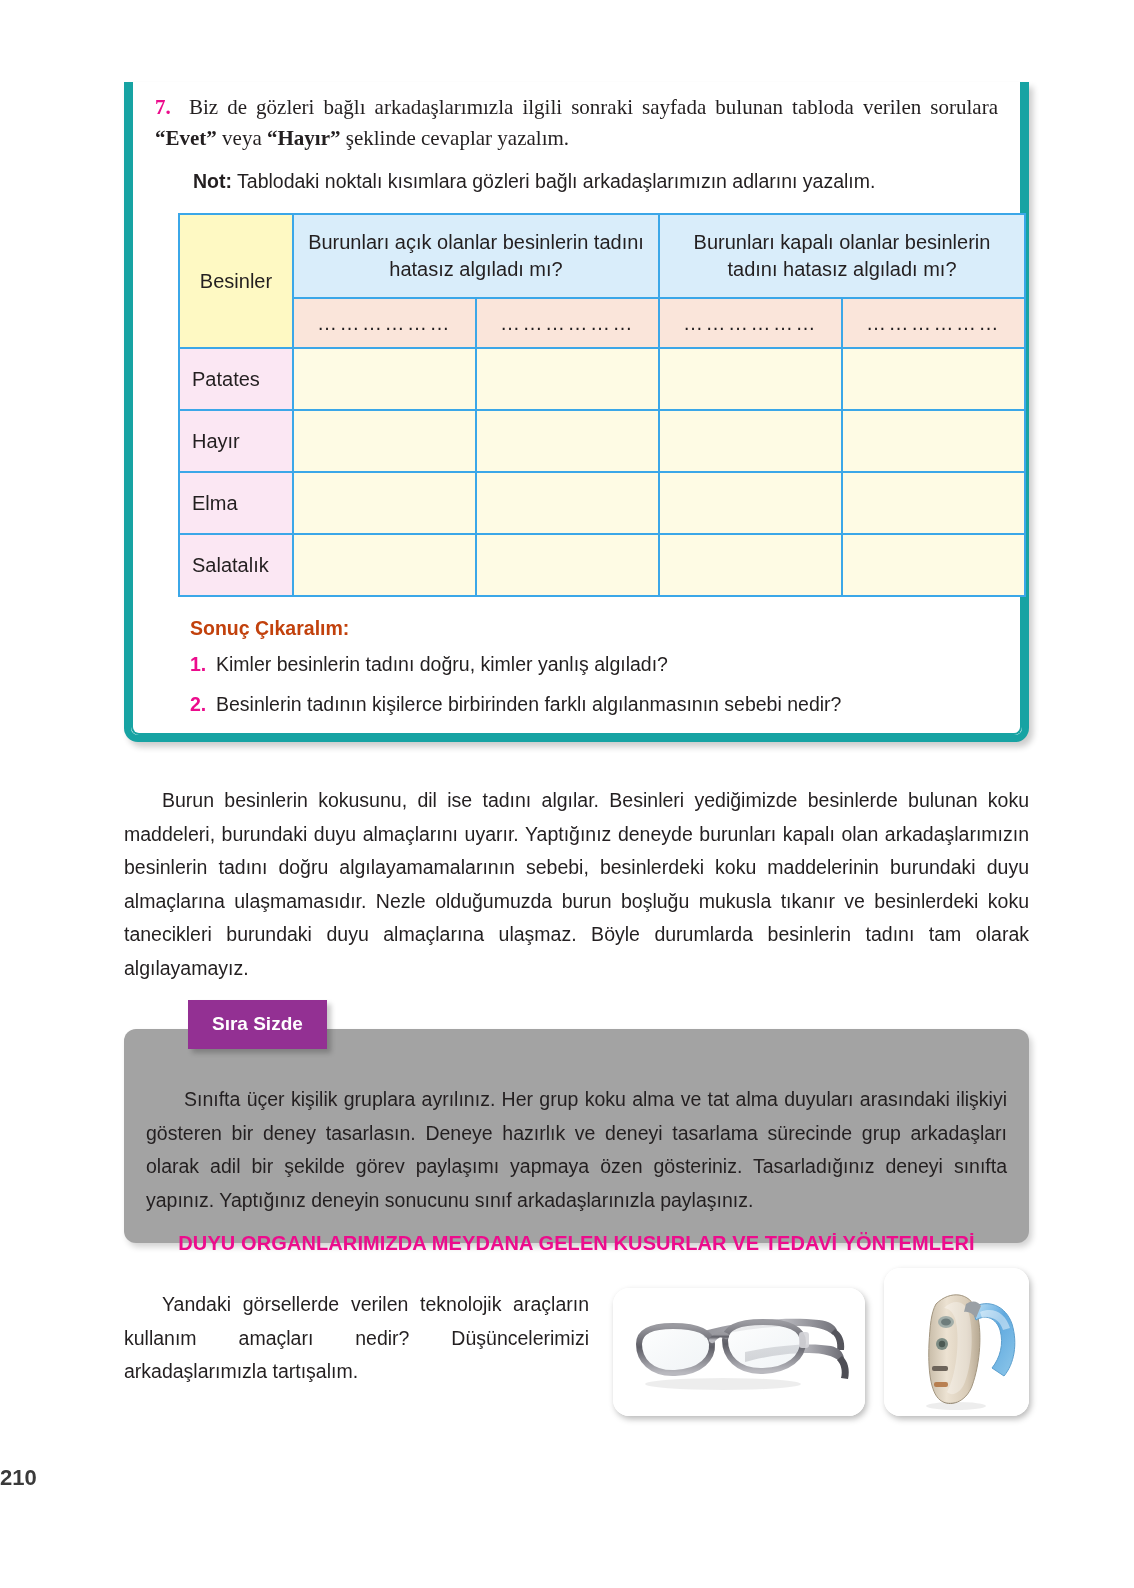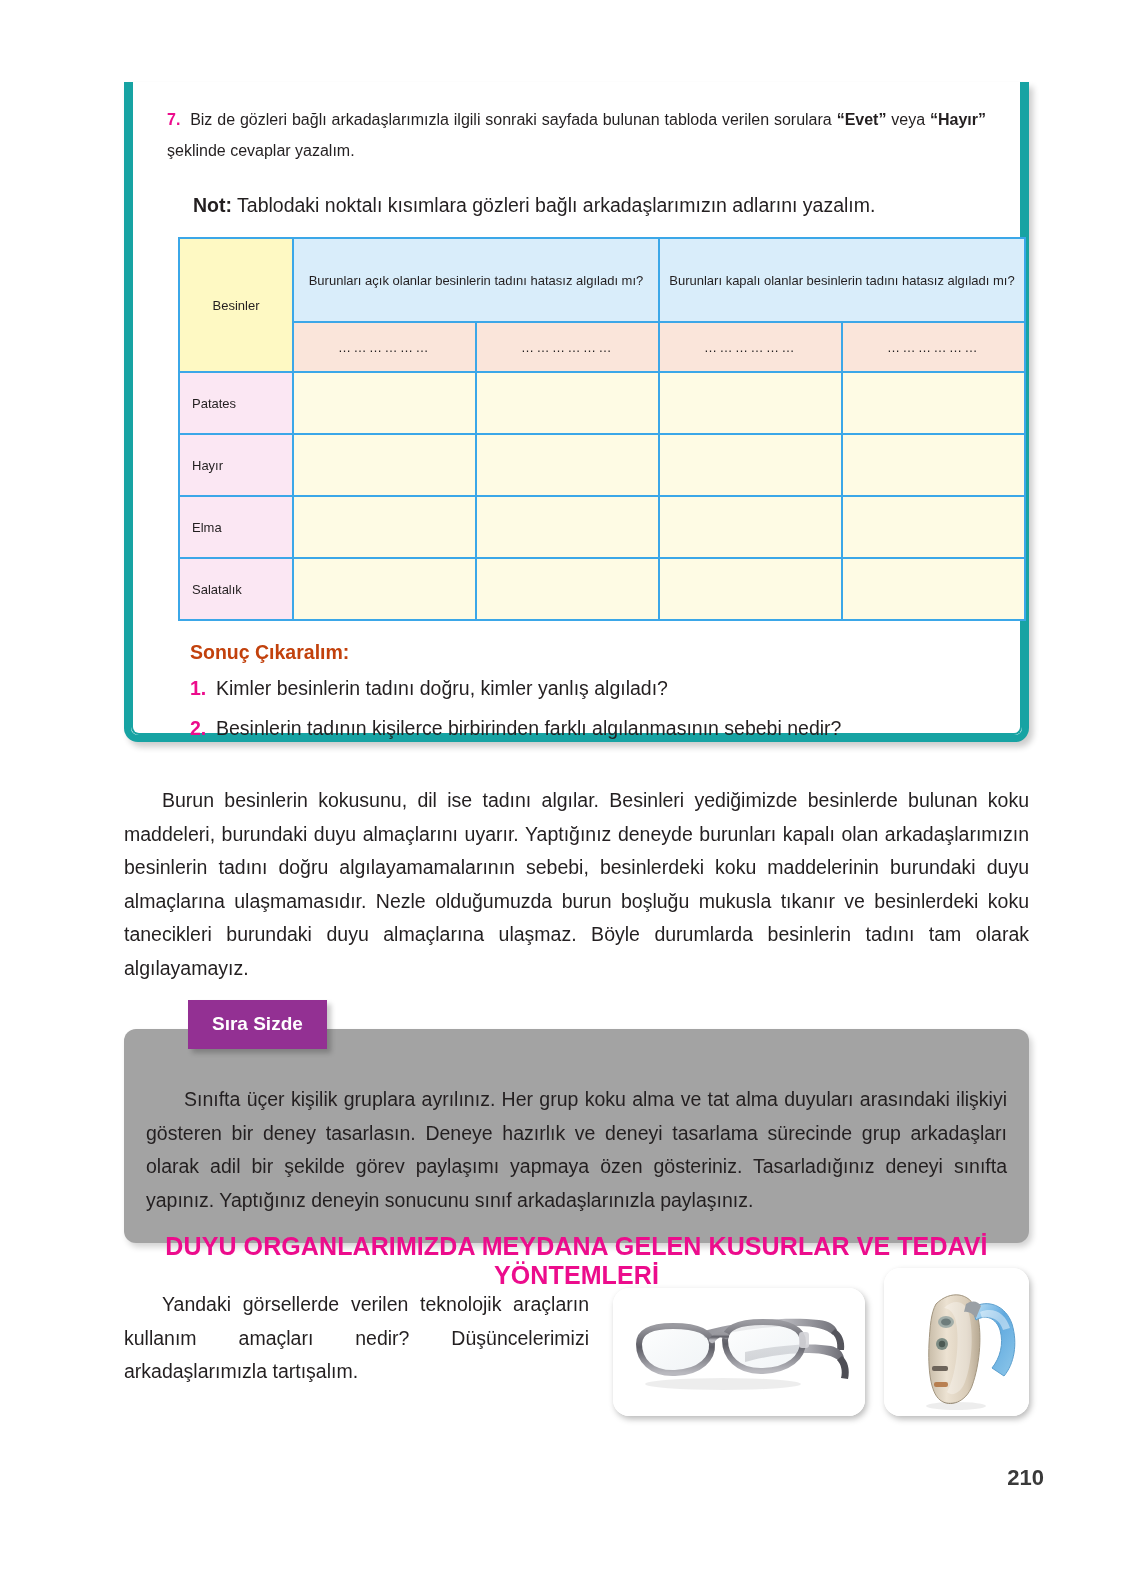--- a/index.html
+++ b/index.html
@@ -44,25 +44,26 @@
     border: 2px solid #17a3a3;
     border-top: none;
     border-bottom-left-radius: 8px;
     border-bottom-right-radius: 8px;
     background: #fff;
     padding: 0 22px;
   }
 
   
   .q-line {
-    font-size: 16px;
+    font-size: 21px;
     line-height: 31px;
-    margin: 12px;
+    margin: 0;
     padding: 0;
     text-align: justify;
+    font-family: Liberation Serif, serif;
   }
   .q-first { text-indent: 0; padding-top: 10px; }
   .num-pink {
     color: #ec0c8c;
     font-weight: bold;
   }
   .b { font-weight: bold; }
 
   .note-line {
     font-size: 19.5px;
@@ -75,21 +76,21 @@
   
   table.data-table {
     border-collapse: collapse;
     margin-top: 16px;
     margin-left: 23px;
     width: 848px;
     table-layout: fixed;
   }
   table.data-table td {
     border: 2px solid #3ba7e8;
-    font-size: 13px;
+    font-size: 20px;
     color: #231f20;
     padding: 0;
   }
   .cell-besinler {
     background: #fef9c3;
     text-align: center;
     vertical-align: middle;
     width: 112px;
     height: 130px;
   }
@@ -197,21 +198,21 @@
   }
 
   
   .section-heading {
     position: absolute;
     left: 124px;
     top: 1232px;
     width: 905px;
     color: #ec0c8c;
     font-weight: bold;
-    font-size: 25px;
+    font-size: 20px;
     text-align: center;
     letter-spacing: 0.1px;
     margin: 0;
   }
 
   
   .bottom-text {
     position: absolute;
     left: 124px;
     top: 1288px;
@@ -242,21 +243,21 @@
     width: 145px;
     height: 148px;
   }
 
   
   .page-number {
     position: absolute;
     left: 0;
     top: 1465px;
     width: 1044px;
-    text-align: right;
+    text-align: left;
     font-size: 22px;
     font-weight: bold;
     color: #3a3a3a;
   }
 </style>
 </head>
 <body>
 
 <div class="page">
 

